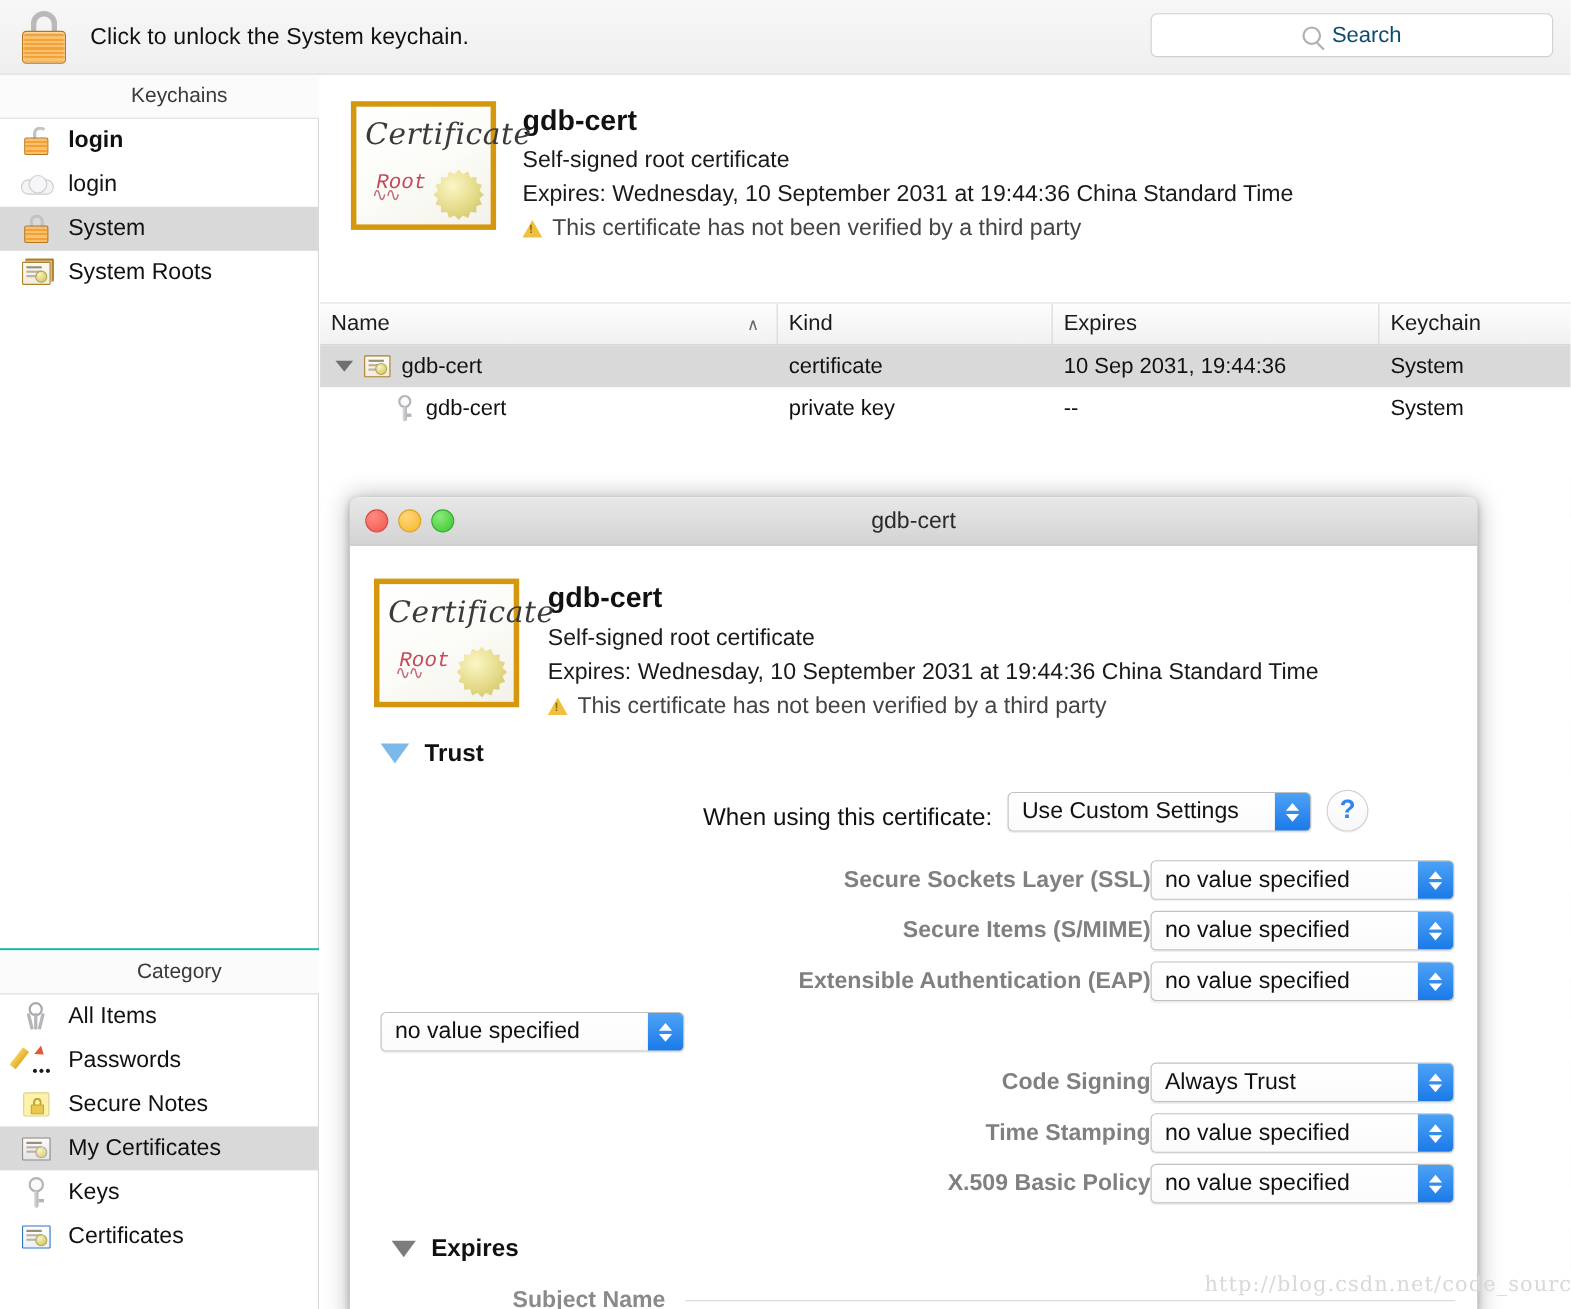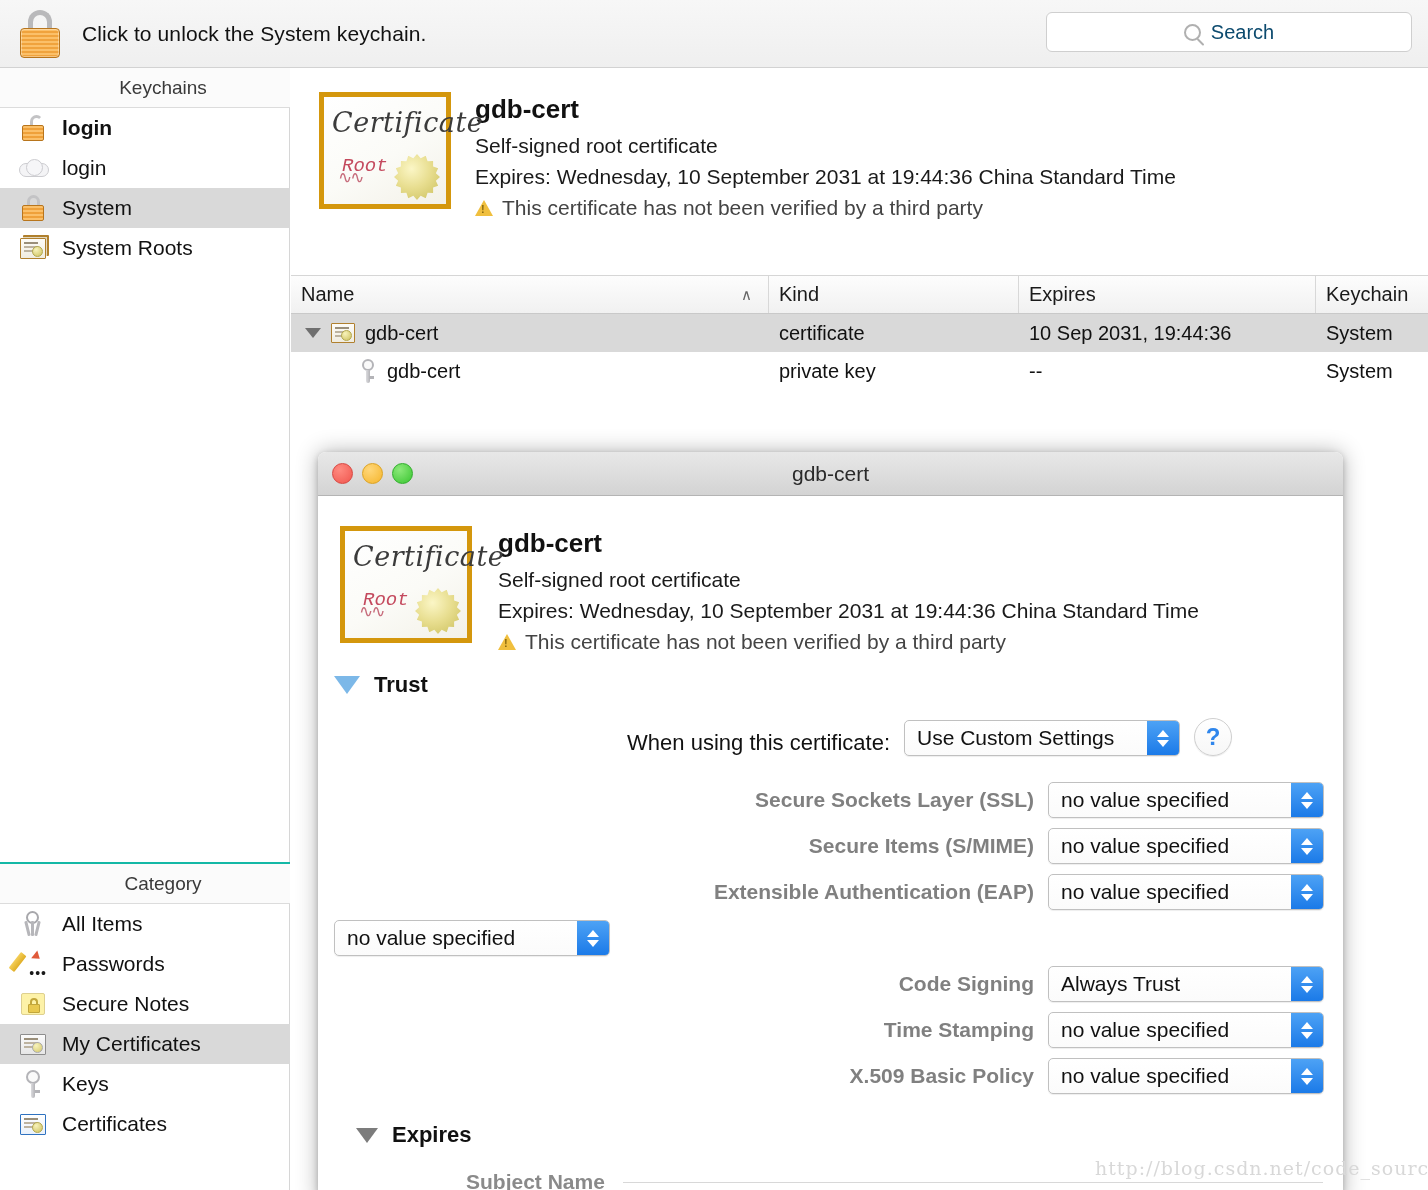--- a/index.html
+++ b/index.html
@@ -125,21 +125,21 @@
   .cert-meta .line { font-size:21px; color:#1a1a1a; margin-bottom:7px;}
   .cert-meta .warn { font-size:21px; color:#444; display:flex; align-items:center; gap:9px;}
   .warn-tri { width:0;height:0; border-left:9px solid transparent; border-right:9px solid transparent; border-bottom:16px solid #f0bf3e; position:relative;}
   .warn-tri::after { content:"!"; position:absolute; left:-3px; top:3px; font-size:11px; font-weight:bold; color:#8a6a10; line-height:12px;}
 
   
   .tbl-head { height:38px; display:flex; background:linear-gradient(#fdfdfd,#f1f1f1); border-bottom:1px solid #c9c9c9; font-size:20px; color:#1a1a1a;}
   .th { display:flex; align-items:center; padding-left:10px; border-right:1px solid #d8d8d8; position:relative;}
   .th:last-child { border-right:none; }
   .th .sortarrow { position:absolute; right:16px; font-size:15px; color:#666;}
-  .c-name { width: 478px; text-align: right; } .c-kind { width:250px;} .c-exp { width:297px;} .c-key { width:auto; flex:1;}
+  .c-name { width: 416px; text-align: right; } .c-kind { width:250px;} .c-exp { width:297px;} .c-key { width:auto; flex:1;}
 
   .tbl-row { height:38px; display:flex; align-items:center; font-size:20px; color:#111; }
   .tbl-row.sel { background:#d9d9d9; }
   .td { padding-left:10px; display:flex; align-items:center; gap:10px; }
 
   .disclosure { width:0;height:0;border-left:8px solid transparent;border-right:8px solid transparent;border-top:10px solid #6f6f6f; margin-left:4px;}
 
   
   .stripes { position:absolute; left:291px; top:395px; width:1137px; height:795px; }
   .stripe { height:38px; }
@@ -161,30 +161,30 @@
   .dot { width:21px; height:21px; border-radius:50%; }
   .dot.red { background:radial-gradient(circle at 35% 30%, #ff8a80, #f0564e); border:1px solid #d8453f;}
   .dot.yellow { background:radial-gradient(circle at 35% 30%, #ffd77a, #f5b52c); border:1px solid #dca220;}
   .dot.green { background:radial-gradient(circle at 35% 30%, #8ce97a, #39c530); border:1px solid #2eae29;}
   .modal-title { position:absolute; left:0; right:0; text-align:center; font-size:21px; color:#2a2a2a; font-weight:500;}
 
   .modal-body { padding: 30px 0 0 0; }
   .modal-cert-head { display:flex; gap:26px; padding-left:22px; }
   .modal-cert-head .cert-badge { width:132px; height:117px; flex:0 0 132px;}
 
-  .trust-section { margin-top:18px; padding-left:16px; }
+  .trust-section { margin-top:18px; padding-left:28px; }
   .sec-title { display:flex; align-items:center; gap:14px; font-size:22px; font-weight:bold; color:#111;}
   .tri-blue { width:0;height:0;border-left:13px solid transparent;border-right:13px solid transparent;border-top:18px solid #7cb8e8; }
   .tri-gray { width:0;height:0;border-left:11px solid transparent;border-right:11px solid transparent;border-top:15px solid #7c7c7c; }
 
   .row-when { display:flex; align-items:flex-end; gap:14px; margin-top:20px; }
   .row-when .lbl { width:556px; text-align:right; font-size:22px; color:#111; }
 
   .trust-rows { margin-top:26px; }
-  .trust-row { display:flex; align-items:center; gap:14px; margin-bottom:10px; }
+  .trust-row { display:flex; align-items:center; margin-bottom:10px; }
   .trust-row .lbl { width:700px; text-align:right; font-size:21px; font-weight:bold; color:#808080; }
 
   .popup {
     height:36px; border:1px solid #c0c0c0; border-radius:5px; background:linear-gradient(#ffffff,#fbfbfb);
     display:flex; align-items:center; position:relative; box-shadow:0 1px 1px rgba(0,0,0,.07);
     padding-left:12px; font-size:21px; color:#111; width:276px;
   }
   .popup .stepper {
     position:absolute; right:0; top:0; bottom:0; width:32px; border-radius:0 4px 4px 0;
     background:linear-gradient(#4da2f5,#1b7ae8); display:flex; flex-direction:column;

